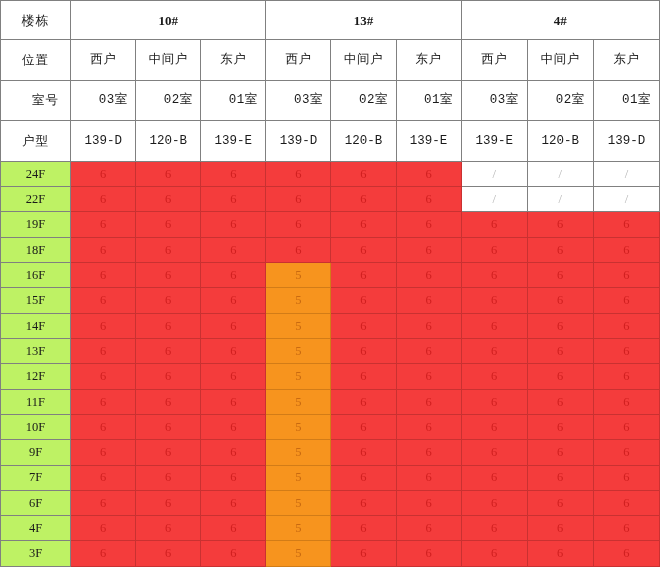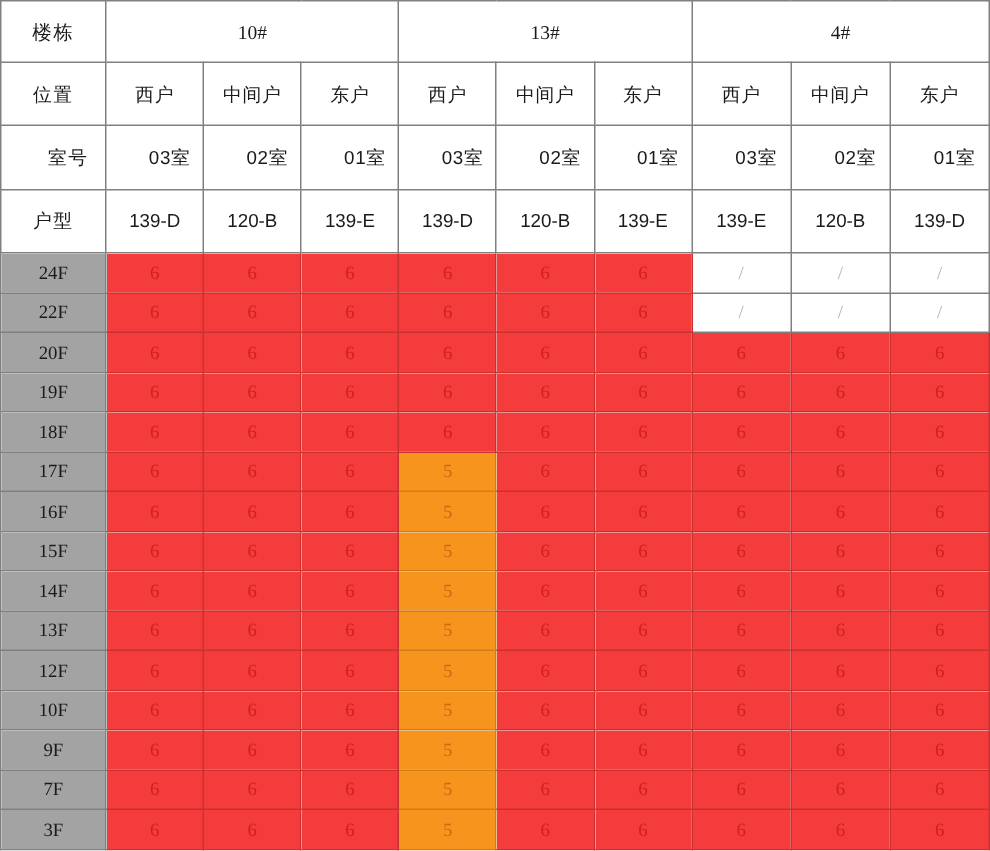--- a/index.html
+++ b/index.html
@@ -50,38 +50,39 @@
 
   td.rowlabel-head {
     font-family: "Liberation Sans", "DejaVu Sans", sans-serif;
     font-size: 12.5px;
     letter-spacing: 1px;
     color: #111111;
   }
   td.bld {
     font-family: "Liberation Serif", "DejaVu Serif", serif;
     font-size: 13px;
+    font-weight: bold;
   }
   td.pos, td.room {
-    font-family: Liberation Sans, sans-serif;
+    font-family: Liberation Mono, monospace;
     font-size: 12.5px;
     letter-spacing: 0.5px;
   }
   td.utype {
-    font-family: Liberation Sans, sans-serif;
+    font-family: Liberation Mono, monospace;
     font-size: 12.5px;
   }
 
   
   tr.datarow td { height: 19px; }
   td.floor {
     font-family: "Liberation Serif", "DejaVu Serif", serif;
     font-size: 12.5px;
     color: #111111;
-    background: #a3a3a3;
+    background: #bef264;
   }
   td.cell {
     font-family: "Liberation Serif", "DejaVu Serif", serif;
     font-size: 12.5px;
   }
   td.cell.st-sold {
     background: #f43c3c;
     color: #d01f1f;
     border-color: #c93131;
   }
@@ -179,32 +180,20 @@
           <td class="cell st-sold">6</td>
           <td class="cell st-sold">6</td>
           <td class="cell st-sold">6</td>
           <td class="cell st-sold">6</td>
           <td class="cell st-sold">6</td>
           <td class="cell st-none">/</td>
           <td class="cell st-none">/</td>
           <td class="cell st-none">/</td>
         </tr>
         <tr class="datarow">
-          <td class="floor">20F</td>
-          <td class="cell st-sold">6</td>
-          <td class="cell st-sold">6</td>
-          <td class="cell st-sold">6</td>
-          <td class="cell st-sold">6</td>
-          <td class="cell st-sold">6</td>
-          <td class="cell st-sold">6</td>
-          <td class="cell st-sold">6</td>
-          <td class="cell st-sold">6</td>
-          <td class="cell st-sold">6</td>
-        </tr>
-        <tr class="datarow">
           <td class="floor">19F</td>
           <td class="cell st-sold">6</td>
           <td class="cell st-sold">6</td>
           <td class="cell st-sold">6</td>
           <td class="cell st-sold">6</td>
           <td class="cell st-sold">6</td>
           <td class="cell st-sold">6</td>
           <td class="cell st-sold">6</td>
           <td class="cell st-sold">6</td>
           <td class="cell st-sold">6</td>
@@ -215,32 +204,20 @@
           <td class="cell st-sold">6</td>
           <td class="cell st-sold">6</td>
           <td class="cell st-sold">6</td>
           <td class="cell st-sold">6</td>
           <td class="cell st-sold">6</td>
           <td class="cell st-sold">6</td>
           <td class="cell st-sold">6</td>
           <td class="cell st-sold">6</td>
         </tr>
         <tr class="datarow">
-          <td class="floor">17F</td>
-          <td class="cell st-sold">6</td>
-          <td class="cell st-sold">6</td>
-          <td class="cell st-sold">6</td>
-          <td class="cell st-reserved">5</td>
-          <td class="cell st-sold">6</td>
-          <td class="cell st-sold">6</td>
-          <td class="cell st-sold">6</td>
-          <td class="cell st-sold">6</td>
-          <td class="cell st-sold">6</td>
-        </tr>
-        <tr class="datarow">
           <td class="floor">16F</td>
           <td class="cell st-sold">6</td>
           <td class="cell st-sold">6</td>
           <td class="cell st-sold">6</td>
           <td class="cell st-reserved">5</td>
           <td class="cell st-sold">6</td>
           <td class="cell st-sold">6</td>
           <td class="cell st-sold">6</td>
           <td class="cell st-sold">6</td>
           <td class="cell st-sold">6</td>
@@ -287,20 +264,32 @@
           <td class="cell st-sold">6</td>
           <td class="cell st-sold">6</td>
           <td class="cell st-reserved">5</td>
           <td class="cell st-sold">6</td>
           <td class="cell st-sold">6</td>
           <td class="cell st-sold">6</td>
           <td class="cell st-sold">6</td>
           <td class="cell st-sold">6</td>
         </tr>
         <tr class="datarow">
+          <td class="floor">11F</td>
+          <td class="cell st-sold">6</td>
+          <td class="cell st-sold">6</td>
+          <td class="cell st-sold">6</td>
+          <td class="cell st-reserved">5</td>
+          <td class="cell st-sold">6</td>
+          <td class="cell st-sold">6</td>
+          <td class="cell st-sold">6</td>
+          <td class="cell st-sold">6</td>
+          <td class="cell st-sold">6</td>
+        </tr>
+        <tr class="datarow">
           <td class="floor">10F</td>
           <td class="cell st-sold">6</td>
           <td class="cell st-sold">6</td>
           <td class="cell st-sold">6</td>
           <td class="cell st-reserved">5</td>
           <td class="cell st-sold">6</td>
           <td class="cell st-sold">6</td>
           <td class="cell st-sold">6</td>
           <td class="cell st-sold">6</td>
           <td class="cell st-sold">6</td>
@@ -312,20 +301,44 @@
           <td class="cell st-sold">6</td>
           <td class="cell st-reserved">5</td>
           <td class="cell st-sold">6</td>
           <td class="cell st-sold">6</td>
           <td class="cell st-sold">6</td>
           <td class="cell st-sold">6</td>
           <td class="cell st-sold">6</td>
         </tr>
         <tr class="datarow">
           <td class="floor">7F</td>
+          <td class="cell st-sold">6</td>
+          <td class="cell st-sold">6</td>
+          <td class="cell st-sold">6</td>
+          <td class="cell st-reserved">5</td>
+          <td class="cell st-sold">6</td>
+          <td class="cell st-sold">6</td>
+          <td class="cell st-sold">6</td>
+          <td class="cell st-sold">6</td>
+          <td class="cell st-sold">6</td>
+        </tr>
+        <tr class="datarow">
+          <td class="floor">6F</td>
+          <td class="cell st-sold">6</td>
+          <td class="cell st-sold">6</td>
+          <td class="cell st-sold">6</td>
+          <td class="cell st-reserved">5</td>
+          <td class="cell st-sold">6</td>
+          <td class="cell st-sold">6</td>
+          <td class="cell st-sold">6</td>
+          <td class="cell st-sold">6</td>
+          <td class="cell st-sold">6</td>
+        </tr>
+        <tr class="datarow">
+          <td class="floor">4F</td>
           <td class="cell st-sold">6</td>
           <td class="cell st-sold">6</td>
           <td class="cell st-sold">6</td>
           <td class="cell st-reserved">5</td>
           <td class="cell st-sold">6</td>
           <td class="cell st-sold">6</td>
           <td class="cell st-sold">6</td>
           <td class="cell st-sold">6</td>
           <td class="cell st-sold">6</td>
         </tr>

